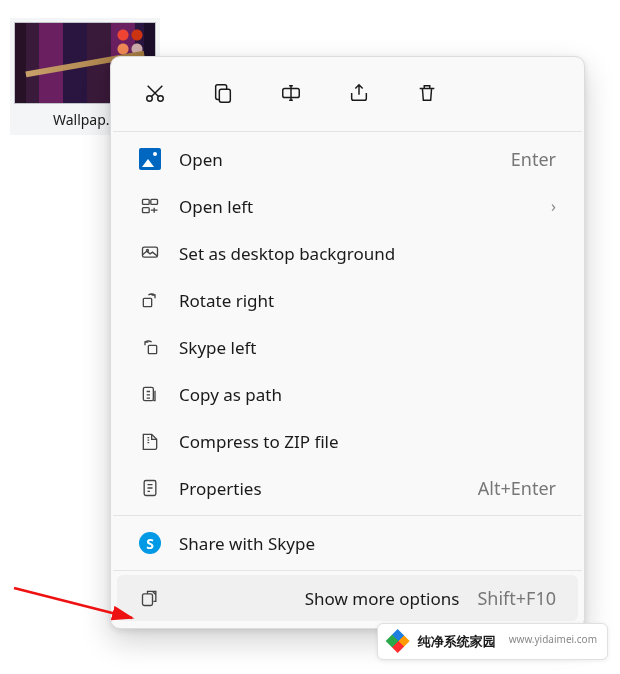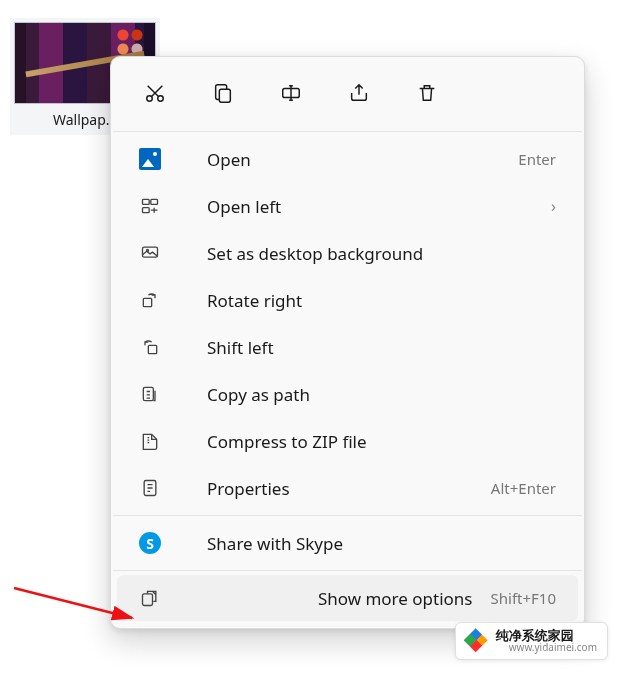--- a/index.html
+++ b/index.html
@@ -71,22 +71,22 @@
     display:flex; align-items:center;
     height:46px;
     padding:0 22px;
     gap:18px;
     border-radius:6px;
     margin:1px 6px;
   }
   .item.highlight { background:#f0f0f0;text-align:right; }
   .item .ico { width:22px; height:22px; display:flex; align-items:center; justify-content:center; flex:0 0 22px; }
   .item .ico svg { width:20px; height:20px; stroke:#444; fill:none; stroke-width:1.6; }
-  .item .text { flex:1; font-size:17px;margin-left:28px; }
-  .item .shortcut { color:#777; font-size:15px; }
+  .item .text { flex:1; font-size:17px; }
+  .item .shortcut { color:#777; font-size:18px; }
   .item .chev { color:#888; font-size:16px; padding-left:6px; }
 
   
   .arrow {
     position:absolute; left:12px; top:582px;
     width:130px; height:48px; pointer-events:none;
   }
 
   
   .watermark {
@@ -98,21 +98,21 @@
     padding:5px 10px 6px 8px;
     box-shadow:0 1px 4px rgba(0,0,0,.08);
   }
   .wm-logo {
     width:24px; height:24px;
     background:
       conic-gradient(from 45deg,#ff9a00 0 90deg,#ff2d2d 90deg 180deg,#2aa84a 180deg 270deg,#1e7fe0 270deg 360deg);
     clip-path: polygon(50% 0,100% 50%,50% 100%,0 50%);
     border-radius:3px;
   }
-  .wm-text { display:flex; flex-direction:column; line-height:1.1; }
+  .wm-text { display:flex; flex-direction:row; line-height:1.1; }
   .wm-text .t1 { font-size:13px; font-weight:600; color:#1a1a1a; }
   .wm-text .t2 { font-size:10px; color:#888;margin-left:13px; }
 
   
   .photos-ico { width:22px;height:22px;background:#0067c0;border-radius:2px;position:relative;}
   .photos-ico::before{content:"";position:absolute;left:3px;bottom:3px;width:0;height:0;
     border-left:6px solid transparent;border-right:6px solid transparent;border-bottom:8px solid #fff;}
   .photos-ico::after{content:"";position:absolute;right:4px;top:4px;width:4px;height:4px;background:#fff;border-radius:50%;}
 
   .skype-ico{width:22px;height:22px;background:#0099e5;border-radius:50%;position:relative;}
@@ -206,21 +206,21 @@
     <span class="text">Rotate right</span>
   </div>
 
   <div class="item">
     <span class="ico">
       <svg viewBox="0 0 24 24">
           <rect x="10" y="10" width="10" height="10" rx="1"></rect>
           <path d="M10 6H6v4M14 6a8 8 0 0 0-8 0"></path>
         </svg>
     </span>
-    <span class="text">Shift left</span>
+    <span class="text">Skype left</span>
   </div>
 
   <div class="item">
     <span class="ico">
       <svg viewBox="0 0 24 24">
           <rect x="4" y="4" width="12" height="16" rx="2"></rect>
           <path d="M8 9h4M8 13h4M8 17h4M18 8v12h-2"></path>
         </svg>
     </span>
     <span class="text">Copy as path</span>

